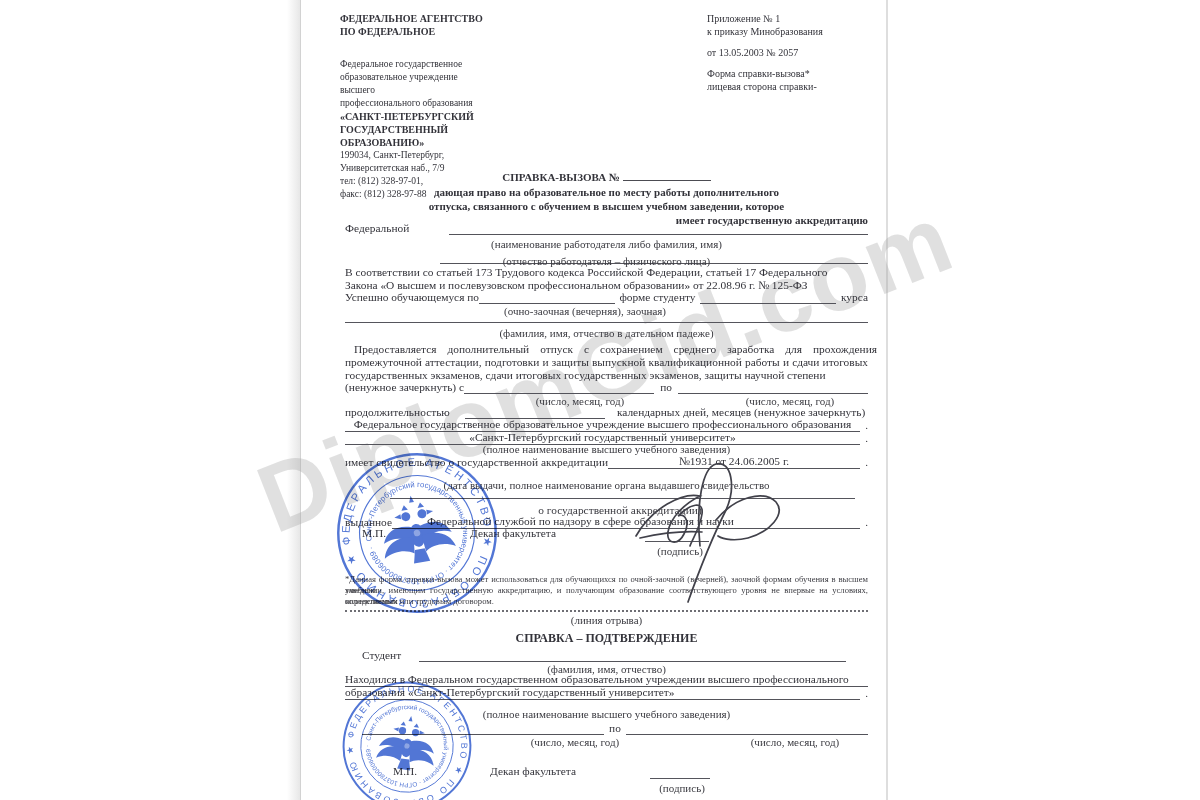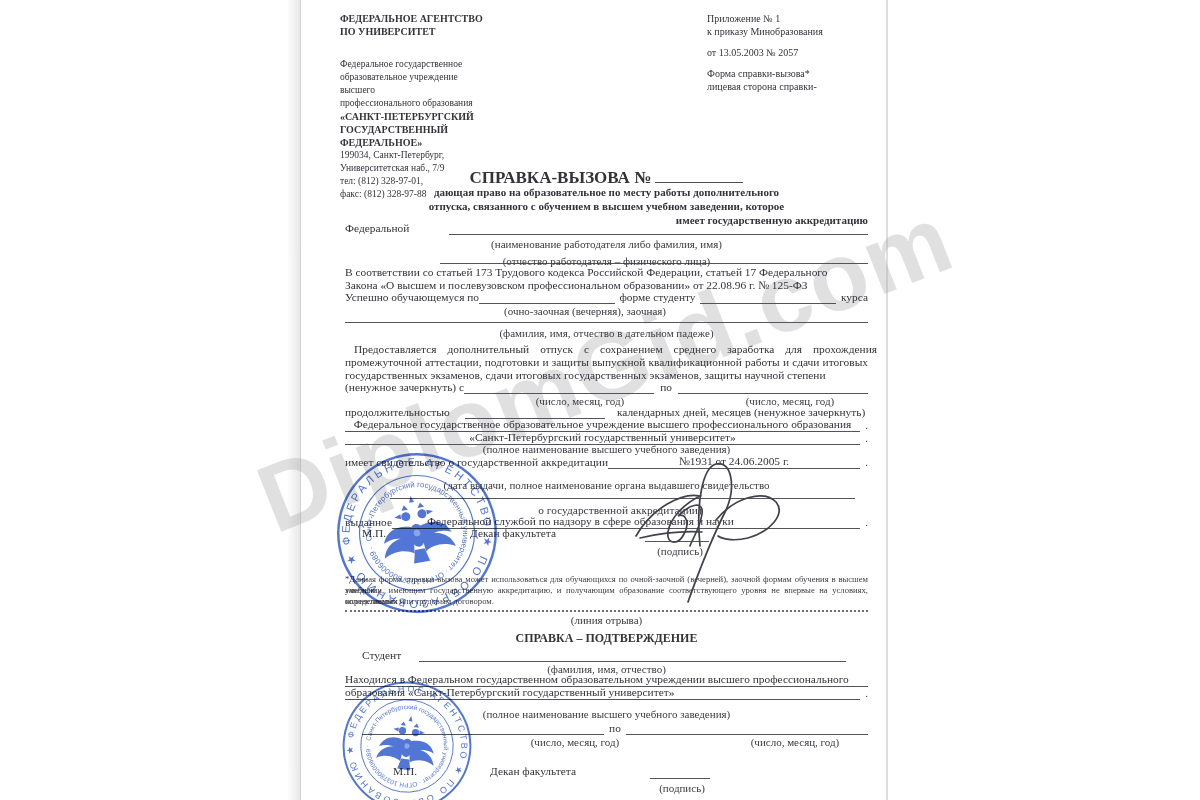--- a/index.html
+++ b/index.html
@@ -15,21 +15,21 @@
              font-weight:bold;font-size:96px;letter-spacing:2px;color:rgba(163,163,163,.34);
              transform:rotate(-21.5deg);transform-origin:0 0;white-space:nowrap;z-index:0;}
   .content{position:absolute;inset:0;z-index:1;}
   .abs{position:absolute;}
   .hdr-left{left:340px;top:12px;width:150px;text-align:left;font-size:9.5px;line-height:13px;}
   .hdr-left .b{font-weight:bold;font-size:10px;}
   .hdr-gap{height:20px;}
   .hdr-right{left:707px;top:12px;width:170px;font-size:10px;line-height:13px;text-align:left;}
   .hdr-right .sp{height:8px;}
   .title-block{left:345px;width:523px;text-align:center;font-weight:bold;}
-  .t-main{top:168px;font-size:17px;}
+  .t-main{top:168px;font-size:11px;}
   .t-sub{font-size:11px;}
   .num-line{display:inline-block;width:88px;border-bottom:1px solid #4c4c52;height:12px;vertical-align:baseline;}
   .row{left:345px;width:523px;font-size:11.4px;line-height:13px;display:flex;align-items:flex-end;}
   .row .lbl{white-space:nowrap;}
   .fill{flex:1;border-bottom:1px solid #53535a;min-height:12px;text-align:center;white-space:nowrap;}
   .fill.left{text-align:left;}
   .dot{width:8px;text-align:right;}
   .cap{font-size:11px;color:#3a3a40;text-align:center;}
   .just{text-align:justify;text-align-last:justify;}
   .hline{border-top:1px solid #55555c;height:0;}
@@ -47,28 +47,28 @@
 
   <div class="edge-left"></div>
   <div class="edge-right"></div>
 
   <div class="watermark">DiplomGid.com</div>
 
   <div class="content">
 
     <div class="abs hdr-left">
       <div class="b">ФЕДЕРАЛЬНОЕ АГЕНТСТВО</div>
-      <div class="b">ПО УНИВЕРСИТЕТ</div>
+      <div class="b">ПО ФЕДЕРАЛЬНОЕ</div>
       <div class="hdr-gap"></div>
       <div>Федеральное государственное</div>
       <div>образовательное учреждение высшего</div>
       <div>профессионального образования</div>
       <div class="b">«САНКТ-ПЕТЕРБУРГСКИЙ</div>
       <div class="b">ГОСУДАРСТВЕННЫЙ</div>
-      <div class="b">ФЕДЕРАЛЬНОЕ»</div>
+      <div class="b">ОБРАЗОВАНИЮ»</div>
       <div>199034, Санкт-Петербург,</div>
       <div>Университетская наб., 7/9</div>
       <div>тел: (812) 328-97-01,</div>
       <div>факс: (812) 328-97-88</div>
     </div>
 
     <div class="abs hdr-right">
       <div>Приложение № 1</div>
       <div>к приказу Минобразования</div>
       <div class="sp"></div>

